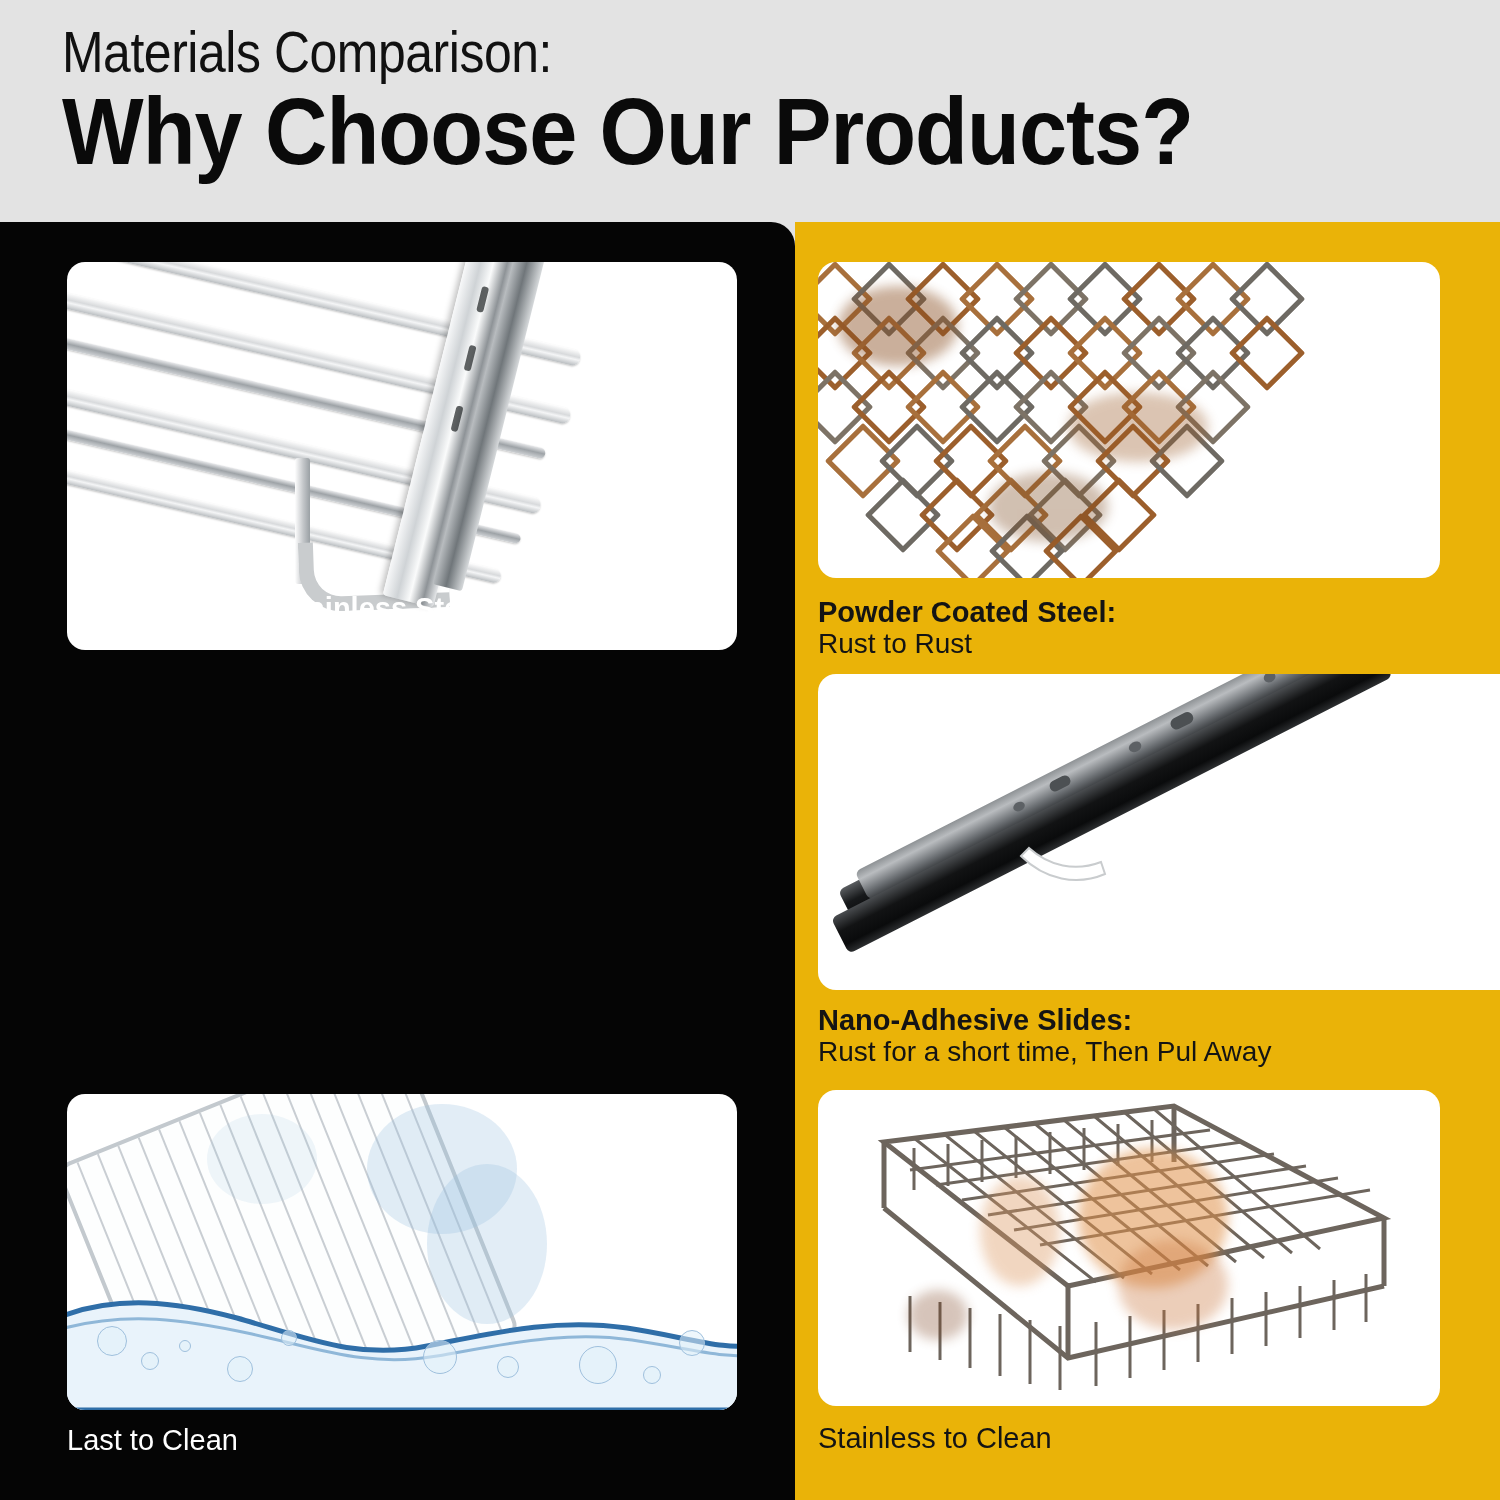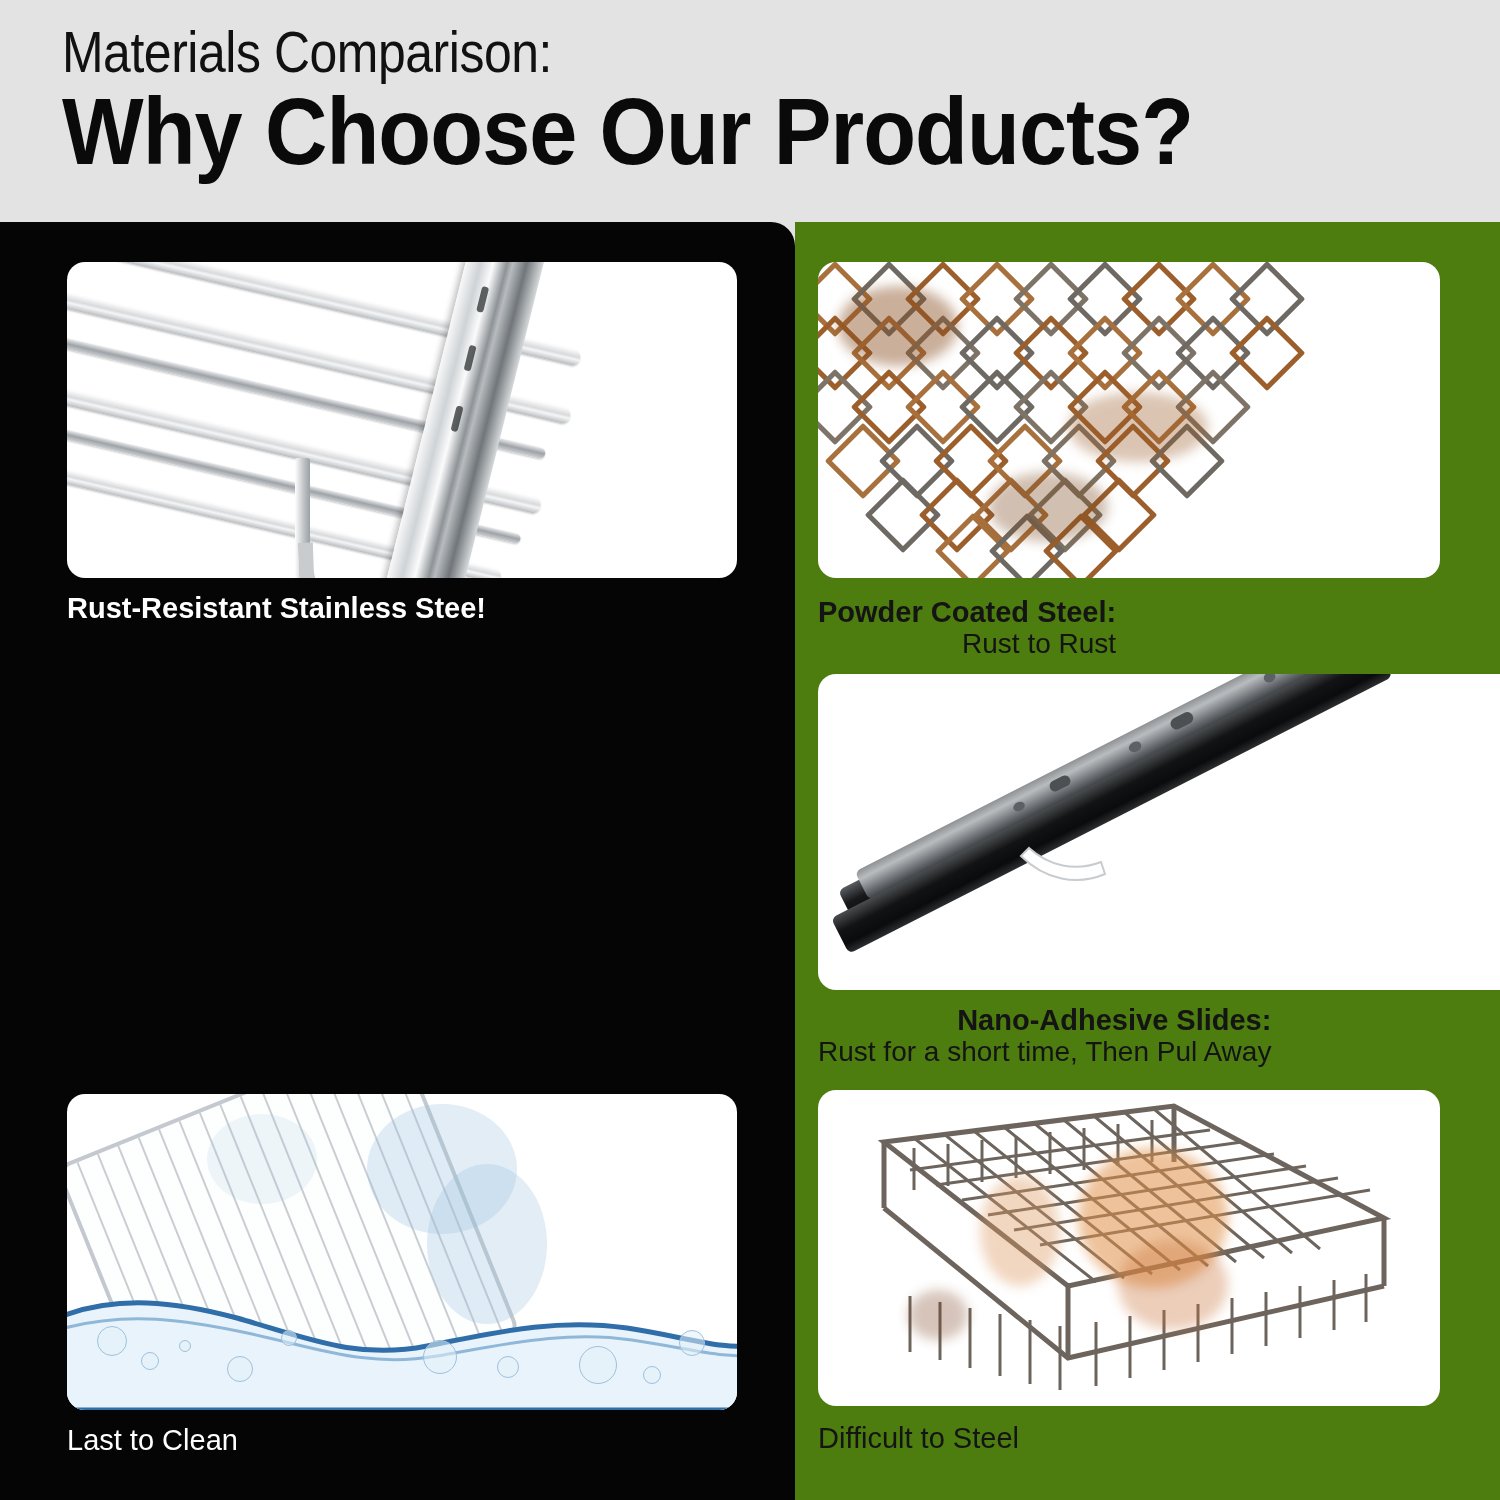--- a/index.html
+++ b/index.html
@@ -27,38 +27,37 @@
   }
 
   
   #col-pro {
     position:absolute; left:0; top:222px; width:795px; height:1278px;
     background:#050505;
     border-top-right-radius:24px;
   }
   #col-con {
     position:absolute; left:795px; top:222px; width:705px; height:1278px;
-    background:#4d7c0f;
-    text-align:right;
+    background:#eab308;
   }
 
   .cell { position:absolute; }
 
   .photo {
     position:absolute; left:0; top:0; width:100%; height:100%;
     background:#fff; border-radius:18px; overflow:hidden;
   }
   .caption { position:absolute; left:0; white-space:nowrap; }
   .cap-head { font-size:29px; font-weight:700; line-height:1.12; }
   .cap-sub  { font-size:28px; font-weight:400; line-height:1.16; }
   .pro .cap-head, .pro .cap-sub { color:#ffffff; }
   .con .cap-head, .con .cap-sub { color:#141414; }
 
   
-  #cell-p1 { left:67px;  top:40px;   width:670px; height:316px; }
+  #cell-p1 { left:67px;  top:40px;   width:670px; height:388px; }
   #cell-p1 .caption { top:330px; }
   #cell-p2 { left:67px;  top:456px;  width:670px; height:316px; }
   #cell-p2 .caption { top:330px; }
   #cell-p3 { left:67px;  top:872px;  width:670px; height:316px; }
   #cell-p3 .caption { top:330px; }
 
   
   #cell-c1 { left:23px; top:40px;   width:622px; height:316px; }
   #cell-c1 .caption { top:334px; }
   #cell-c2 { left:23px; top:452px;  width:724px; height:316px; }
@@ -360,16 +359,16 @@
                      M232,42 L232,84 M266,38 L266,80 M300,34 L300,76 M334,30 L334,72"></path>
           </g>
         </svg>
         <div class="stain" style="left:260px; top:58px;  width:150px; height:140px; background:#e0924b; opacity:.55;"></div>
         <div class="stain" style="left:162px; top:86px;  width:80px;  height:110px; background:#dd9a63; opacity:.40;"></div>
         <div class="stain" style="left:300px; top:150px; width:110px; height:90px;  background:#c9743a; opacity:.35;"></div>
         <div class="stain" style="left:90px;  top:200px; width:60px;  height:50px;  background:#7a3f1d; opacity:.30;"></div>
       </div>
     </div>
     <div class="caption">
-      <div class="cap-head" style="font-weight:400;">Difficult to Steel</div>
+      <div class="cap-head" style="font-weight:400;">Stainless to Clean</div>
     </div>
   </div>
 </div>
 
 </body></html>

